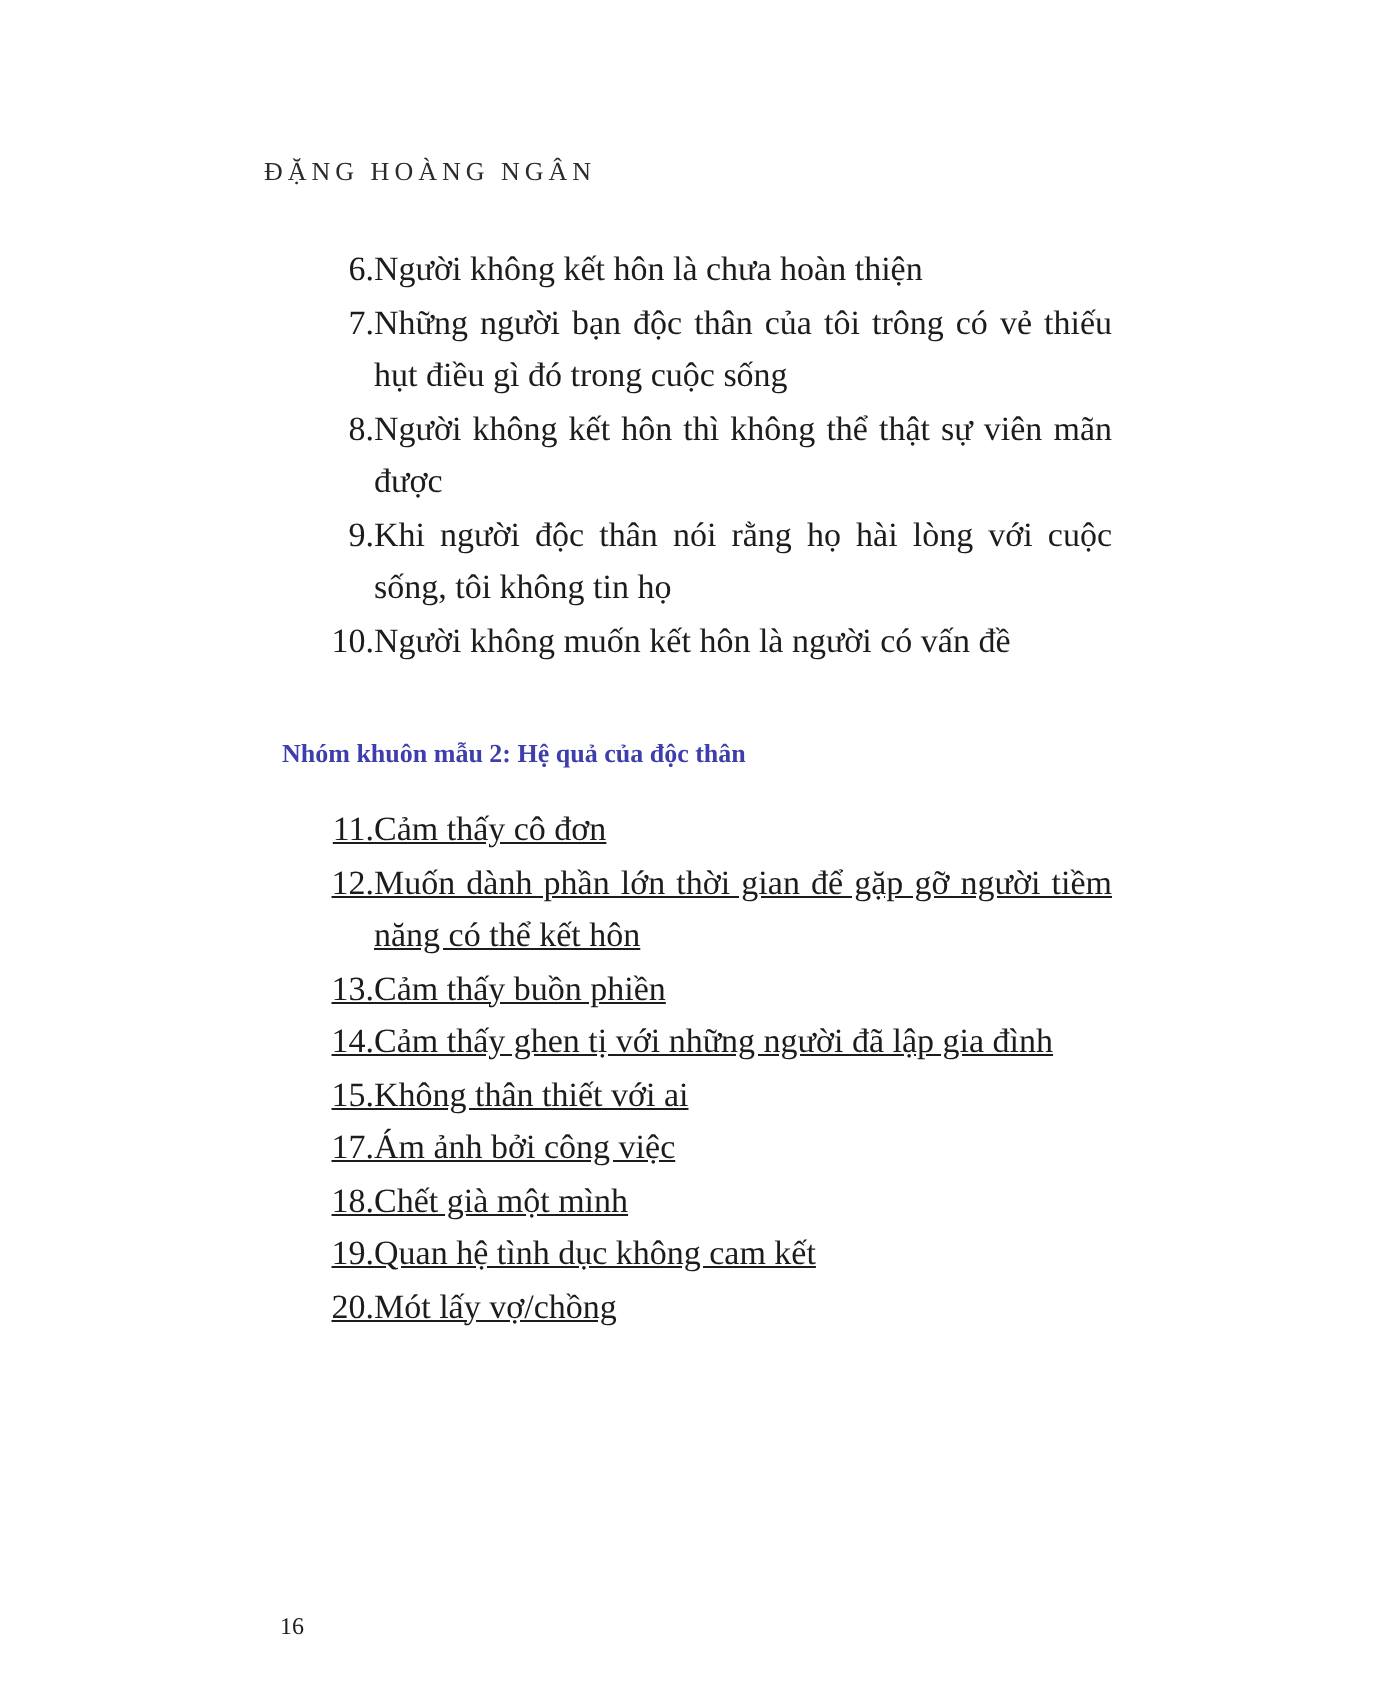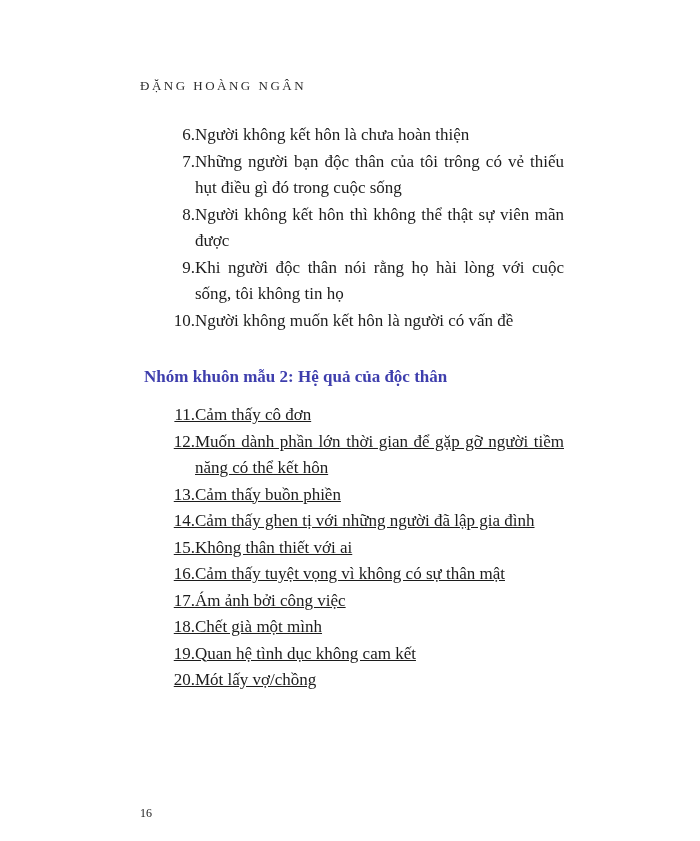--- a/index.html
+++ b/index.html
@@ -12,21 +12,21 @@
     width: 700px;
     height: 841px;
     margin: 0 auto;
     background: #ffffff;
     font-family: "Liberation Serif", "DejaVu Serif", serif;
     color: #1c1c1c;
     overflow: hidden;
   }
   .content {
     position: absolute;
-    left: 140px;
+    left: 132px;
     top: 0;
     width: 424px;
   }
   .running-head {
     padding-top: 78px;
     font-size: 13px;
     letter-spacing: 2.5px;
     color: #2b2b2b;
     font-family: "Liberation Serif", "DejaVu Serif", serif;
   }
@@ -45,22 +45,22 @@
   }
   .num-list .num {
     flex: 0 0 55px;
     text-align: right;
   }
   .num-list .txt {
     flex: 1;
     text-align: justify;
   }
   .section-heading {
-    margin: 30px 0 0 4px;
-    font-size: 17px;
+    margin: 30px 0 0 9px;
+    font-size: 13px;
     line-height: 26px;
     font-weight: bold;
     color: #3e3ead;
   }
   .page-number {
     position: absolute;
     left: 140px;
     top: 806px;
     font-size: 12px;
     color: #1c1c1c;
@@ -114,24 +114,20 @@
       </li>
       <li class="item">
         <span class="num">14.</span>
         <span class="txt">Cảm thấy ghen tị với những người đã lập gia đình</span>
       </li>
       <li class="item">
         <span class="num">15.</span>
         <span class="txt">Không thân thiết với ai</span>
       </li>
       <li class="item">
-        <span class="num">16.</span>
-        <span class="txt">Cảm thấy tuyệt vọng vì không có sự thân mật</span>
-      </li>
-      <li class="item">
         <span class="num">17.</span>
         <span class="txt">Ám ảnh bởi công việc</span>
       </li>
       <li class="item">
         <span class="num">18.</span>
         <span class="txt">Chết già một mình</span>
       </li>
       <li class="item">
         <span class="num">19.</span>
         <span class="txt">Quan hệ tình dục không cam kết</span>

